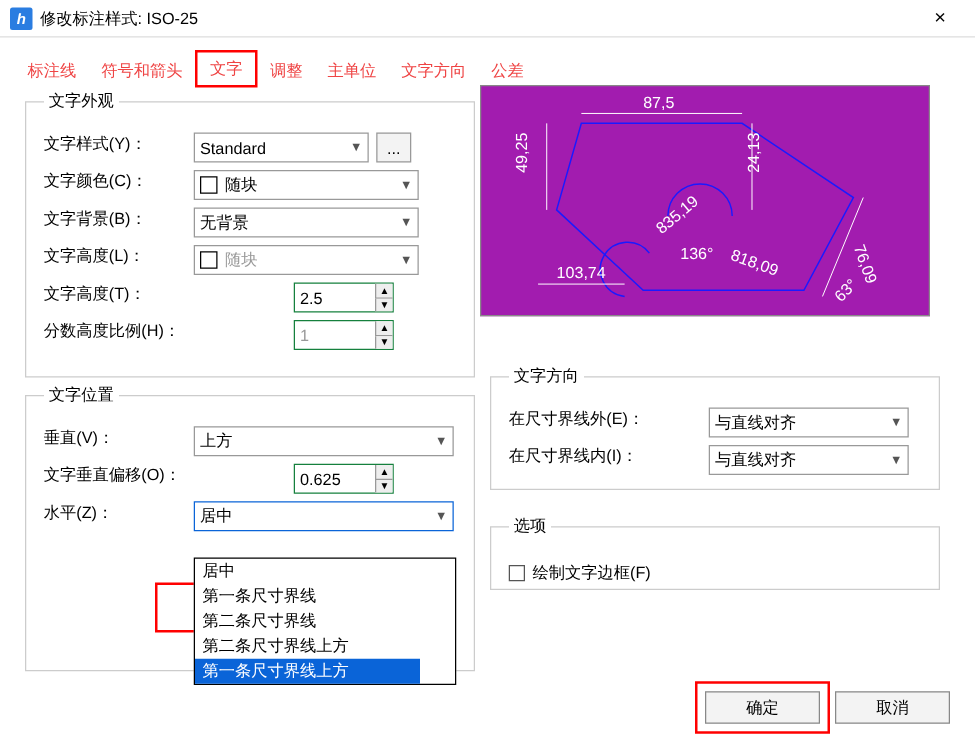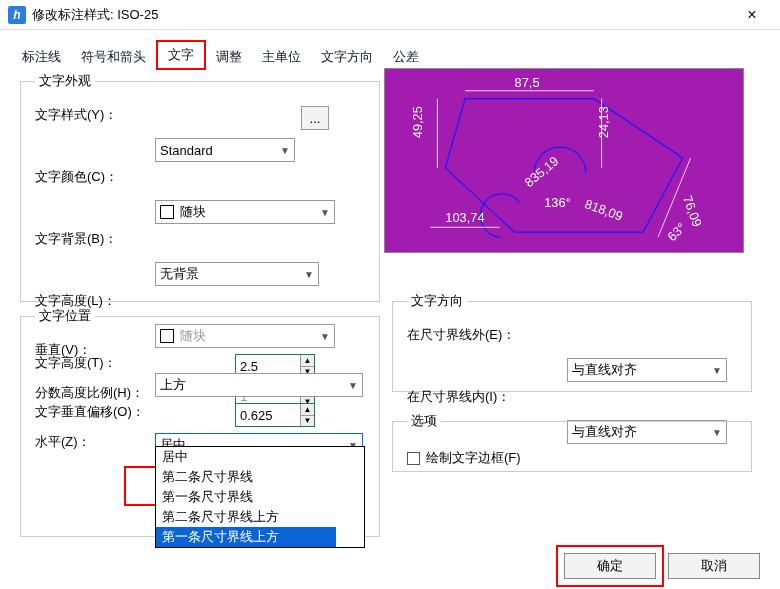--- a/index.html
+++ b/index.html
@@ -2,21 +2,21 @@
 <html><head>
 <meta charset="utf-8">
 <style>
   * { box-sizing: border-box; font-family: "Microsoft YaHei", sans-serif; font-size: 13px; }
   body { margin: 0; background: #fff; width: 780px; height: 589px; overflow: hidden; position: relative; }
   .titlebar { height: 30px; background: #fff; border-bottom: 1px solid #ddd; display: flex; align-items: center; padding: 0 8px; }
   .titlebar .icon { width: 18px; height: 18px; background: #2a7de1; color: #fff; display: flex; align-items: center; justify-content: center; font-style: italic; font-weight: bold; margin-right: 6px; font-size: 12px; border-radius: 2px;}
   .titlebar .title { flex: 1; }
   .titlebar .close { width: 40px; text-align: center; cursor: pointer; font-size: 16px; }
   .tabs { display: flex; padding: 10px 12px 0 12px; align-items: flex-end; }
-  .tab { padding: 4px 10px; cursor: pointer; color: #0f172a; }
+  .tab { padding: 4px 10px; cursor: pointer; color: #ef4444; }
   .tab.active { border: 2px solid red; }
   .content { position: absolute; top: 68px; left: 4px; right: 4px; bottom: 50px; }
   fieldset { border: 1px solid #ccc; margin: 4px 8px; padding: 10px 14px; }
   legend { padding: 0 4px; }
   .row { display: flex; margin: 6px 0; min-height: 24px; }
   .row label { width: 120px; }
   select, input[type=text] { height: 24px; border: 1px solid #15803d; background: #fff; padding: 0 4px; }
   .sel { width: 180px; }
   .spin { width: 80px; }
   .ellipsis-btn { width: 28px; height: 24px; margin-left: 6px; border: 1px solid #999; background: #f3f3f3; cursor: pointer; display: flex; align-items: center; justify-content: center; }
@@ -35,21 +35,21 @@
   .checkbox { display: inline-flex; align-items: center; }
   .checkbox .box { width: 13px; height: 13px; border: 1px solid #555; margin-right: 6px; background: #fff;}
   .footer { position: absolute; bottom: 10px; right: 20px; display: flex; gap: 12px; margin-top: 48px; }
   .btn { width: 92px; height: 26px; border: 1px solid #888; background: #f3f3f3; display: flex; align-items: center; justify-content: center; cursor: pointer; }
   .spin-wrap{position:relative;display:inline-block;}
   .spin-wrap input{padding-right:16px;}
   .spin-btns{position:absolute;right:1px;top:1px;bottom:1px;width:14px;display:flex;flex-direction:column;}
   .spin-btns div{flex:1;border-left:1px solid #999;display:flex;align-items:center;justify-content:center;font-size:8px;background:#eee;cursor:pointer;}
   .spin-btns div:first-child{border-bottom:1px solid #999;}
   .disabled{color:#999;background:#f5f5f5;}
-  .fake-select{height:24px;border:1px solid #999;background:#fff;display:flex;align-items:center;padding:0 4px;position:relative;cursor:pointer;margin-top:32px;}
+  .fake-select{height:24px;border:1px solid #999;background:#fff;display:flex;align-items:center;padding:0 4px;position:relative;cursor:pointer;}
   .fake-select .arrow{position:absolute;right:4px;font-size:10px;color:#555;}
   .sel-open-box{border:1px solid #0a64d8;background:#fff;height:24px;display:flex;align-items:center;padding:0 4px;width:208px;position:relative;}
   .sel-open-box .arrow{position:absolute;right:4px;font-size:10px;color:#555;}
 </style>
 </head>
 <body>
 
 <div class="titlebar">
   <div class="icon">h</div>
   <div class="title">修改标注样式: ISO-25</div>
@@ -81,21 +81,21 @@
     <div class="row">
       <label>文字颜色(C)：</label>
       <div class="fake-select" style="width:180px">
         <span class="colorbox"></span>
         <span>随块</span>
         <span class="arrow">▼</span>
       </div>
     </div>
     <div class="row">
       <label>文字背景(B)：</label>
-      <div class="fake-select" style="width:164px">
+      <div class="fake-select" style="width:180px">
         <span>无背景</span>
         <span class="arrow">▼</span>
       </div>
     </div>
     <div class="row">
       <label>文字高度(L)：</label>
       <div class="fake-select disabled" style="width:180px">
         <span class="colorbox"></span>
         <span>随块</span>
         <span class="arrow">▼</span>
@@ -149,22 +149,22 @@
       <label>水平(Z)：</label>
       <div class="sel-open-box">
         <span>居中</span>
         <span class="arrow">▼</span>
       </div>
     </div>
   </fieldset>
 
   <div class="dropdown-open" style="left:151px; top:378px; width:210px;">
     <div class="opt">居中</div>
+    <div class="opt">第一条尺寸界线</div>
     <div class="opt">第二条尺寸界线</div>
-    <div class="opt">第一条尺寸界线</div>
     <div class="opt">第二条尺寸界线上方</div>
     <div class="opt sel">第一条尺寸界线上方</div>
   </div>
   <div class="red-box" style="left:120px; top:398px; width:172px; height:40px;"></div>
 
   <div class="preview">
     <svg viewBox="0 0 360 185">
       <g stroke="#1a1aff" stroke-width="1.2" fill="none">
         <polygon points="80,30 210,30 300,90 260,165 130,165 60,100"></polygon>
         <path d="M150,105 a26,26 0 1,1 52,0"></path>

